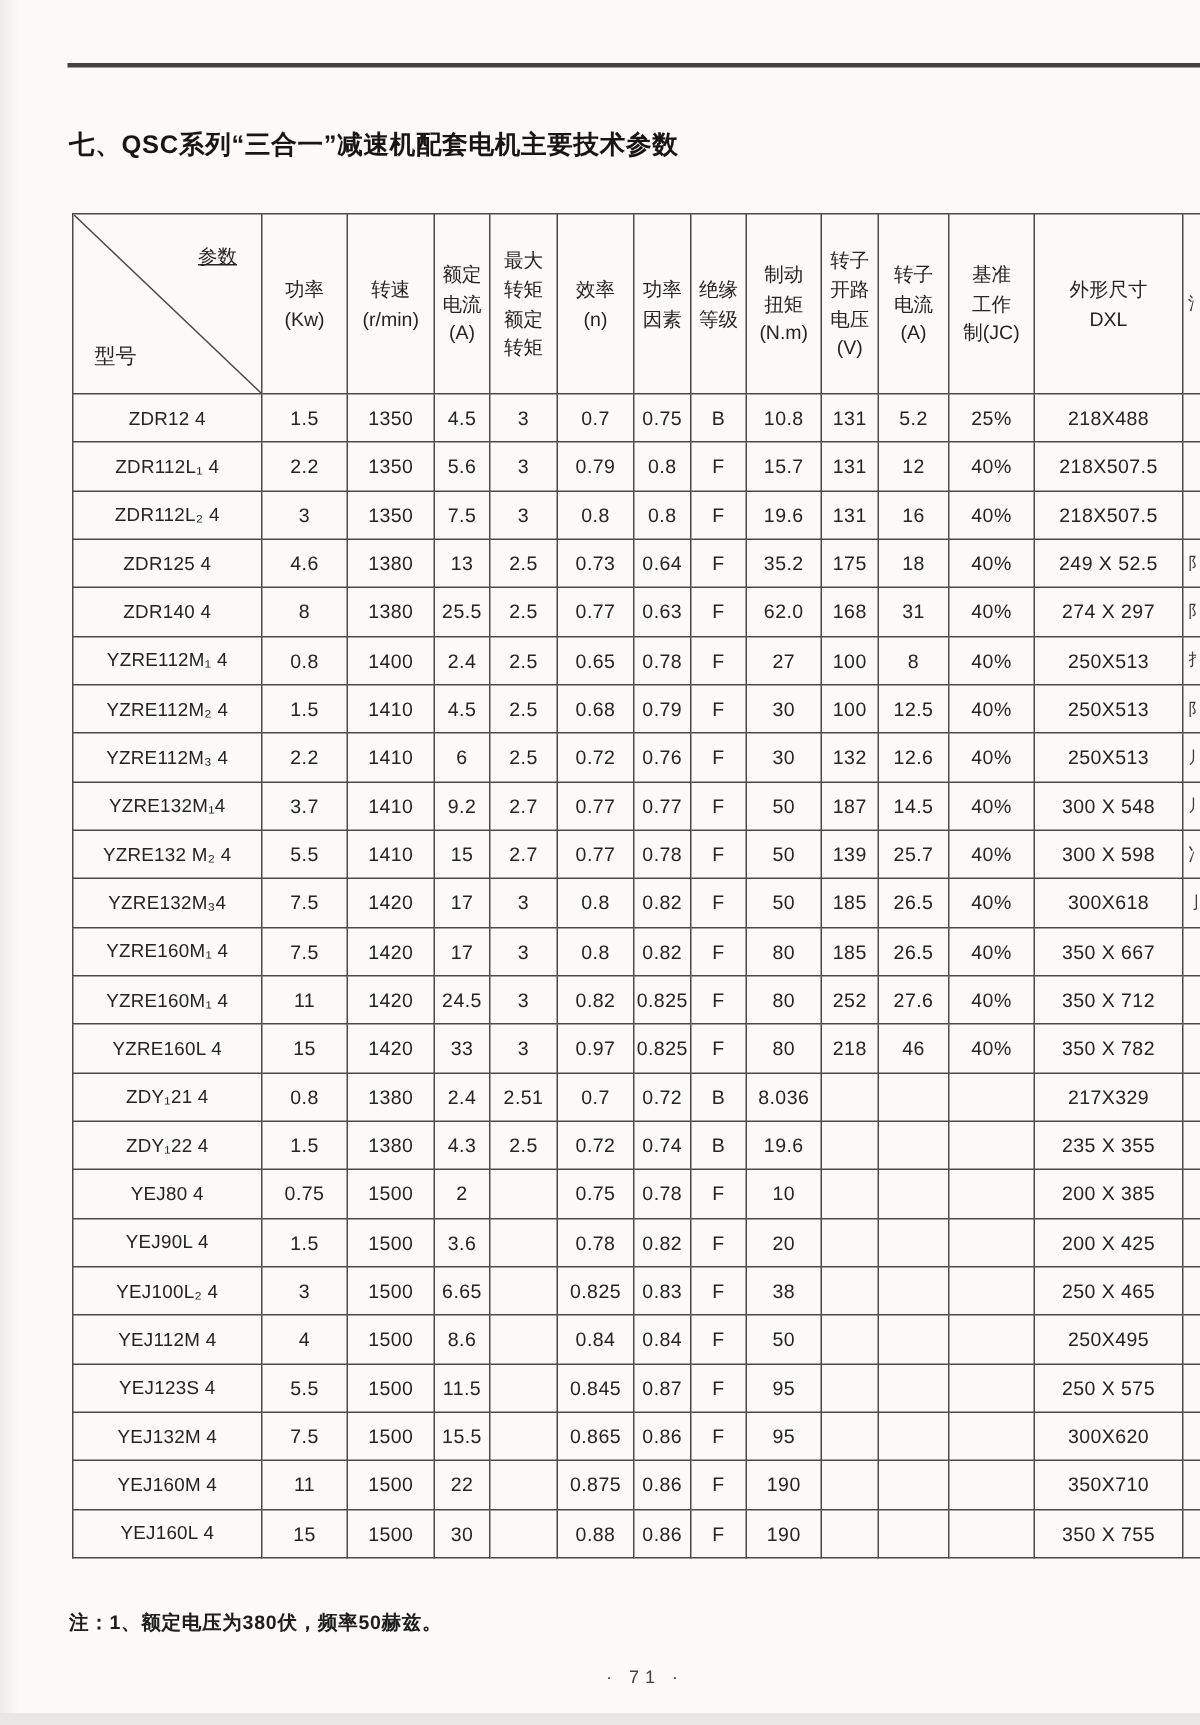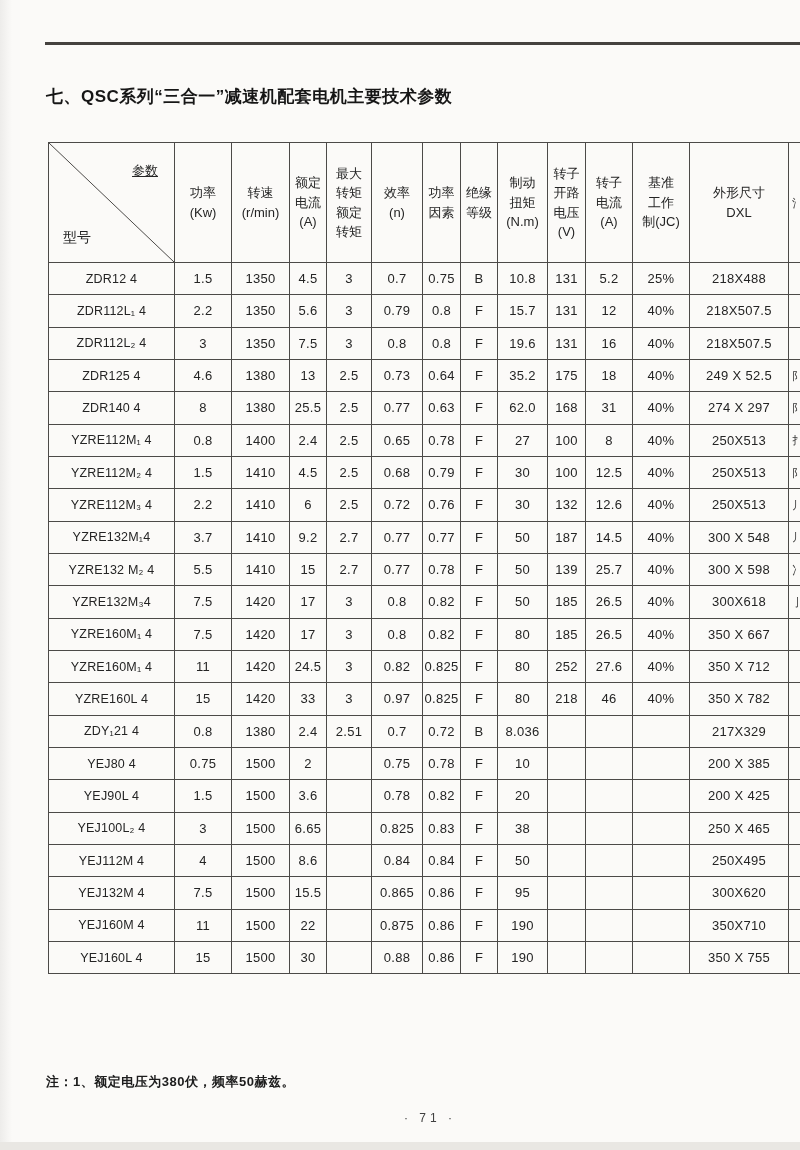--- a/index.html
+++ b/index.html
@@ -362,20 +362,36 @@
             <td>0.72</td>
             <td>B</td>
             <td>8.036</td>
             <td></td>
             <td></td>
             <td></td>
             <td class="dims">217X329</td>
             <td class="edge"></td>
           </tr>
           <tr>
+            <td class="model">ZDY₁22 4</td>
+            <td>1.5</td>
+            <td>1380</td>
+            <td>4.3</td>
+            <td>2.5</td>
+            <td>0.72</td>
+            <td>0.74</td>
+            <td>B</td>
+            <td>19.6</td>
+            <td></td>
+            <td></td>
+            <td></td>
+            <td class="dims">235 X 355</td>
+            <td class="edge"></td>
+          </tr>
+          <tr>
             <td class="model">YEJ80 4</td>
             <td>0.75</td>
             <td>1500</td>
             <td>2</td>
             <td></td>
             <td>0.75</td>
             <td>0.78</td>
             <td>F</td>
             <td>10</td>
             <td></td>
@@ -423,20 +439,36 @@
             <td>8.6</td>
             <td></td>
             <td>0.84</td>
             <td>0.84</td>
             <td>F</td>
             <td>50</td>
             <td></td>
             <td></td>
             <td></td>
             <td class="dims">250X495</td>
+            <td class="edge"></td>
+          </tr>
+          <tr>
+            <td class="model">YEJ123S 4</td>
+            <td>5.5</td>
+            <td>1500</td>
+            <td>11.5</td>
+            <td></td>
+            <td>0.845</td>
+            <td>0.87</td>
+            <td>F</td>
+            <td>95</td>
+            <td></td>
+            <td></td>
+            <td></td>
+            <td class="dims">250 X 575</td>
             <td class="edge"></td>
           </tr>
           <tr>
             <td class="model">YEJ132M 4</td>
             <td>7.5</td>
             <td>1500</td>
             <td>15.5</td>
             <td></td>
             <td>0.865</td>
             <td>0.86</td>

